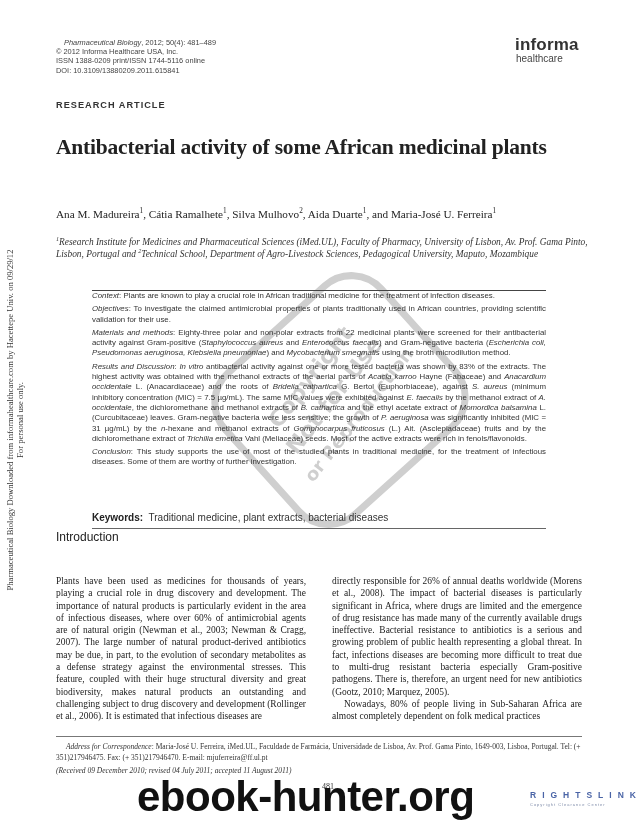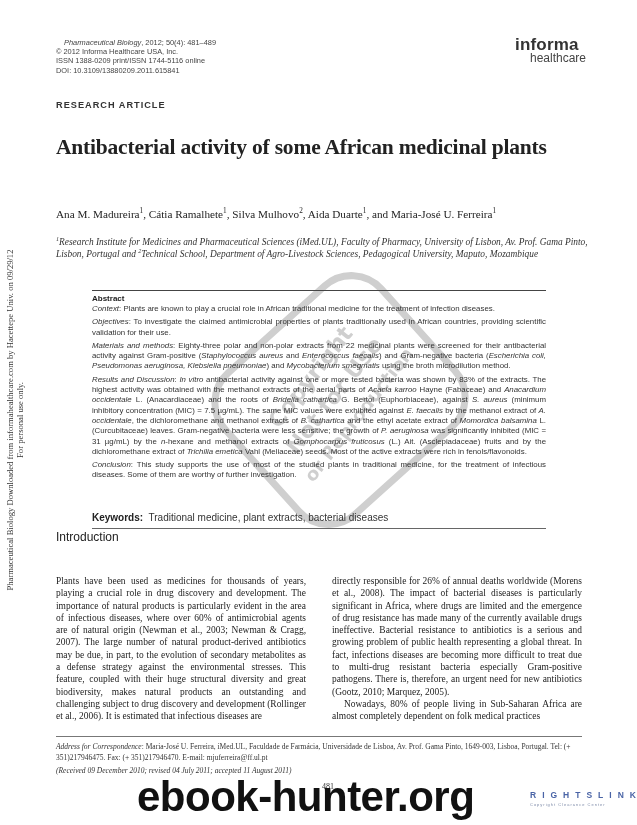--- a/index.html
+++ b/index.html
@@ -8,21 +8,21 @@
   .sans { font-family: "Liberation Sans", "DejaVu Sans", sans-serif; }
 
   #side-note { position:absolute; left:2px; top:245px; width:26px; height:350px; }
   #side-note .rot { position:absolute; left:13px; top:175px; transform:translate(-50%,-50%) rotate(-90deg); white-space:nowrap; font-size:8.6px; line-height:10px; text-align:center; color:#333; }
 
   #journal-meta { position:absolute; left:56px; top:38px; font-size:7.4px; line-height:9.2px; color:#444; }
   #journal-meta .it { font-style:italic;padding-left:8px; }
 
   #publisher-logo { position:absolute; left:515px; top:36px; text-align:left; }
   #publisher-logo .name { font-size:17px; font-weight:bold; letter-spacing:0.2px; color:#333; line-height:18px; }
-  #publisher-logo .sub { font-size:12px; color:#444; line-height:9px; margin-left:15px; }
+  #publisher-logo .sub { font-size:10px; color:#444; line-height:9px; margin-left:1px; }
 
   #article-type { position:absolute; left:56px; top:100px; font-size:9.2px; font-weight:bold; letter-spacing:1px; color:#333; }
 
   #title { position:absolute; left:56px; top:135px; width:560px; font-size:21.5px; line-height:25px; color:#222; letter-spacing:-0.2px;font-weight:bold; }
 
   #authors { position:absolute; left:56px; top:208px; font-size:11.2px; color:#222; }
   sup { font-size:65%; vertical-align:super; line-height:0; }
 
   #affiliation { position:absolute; left:56px; top:236px; width:560px; font-size:9.4px; line-height:12px; font-style:italic; color:#333; }
 
@@ -38,21 +38,21 @@
   #intro-heading { position:absolute; left:56px; top:530px; font-size:12px; font-weight:normal; color:#222; }
 
   .col { position:absolute; font-size:9.45px; line-height:12.3px; text-align:justify; color:#222; }
   #col-left { left:56px; top:575px; width:250px; }
   #col-right { left:332px; top:575px; width:250px; }
   .col p { margin:0; }
   .col .indent { text-indent:12px; }
 
   #foot-rule { position:absolute; left:56px; top:736px; width:526px; border-top:1px solid #777; }
   #correspondence { position:absolute; left:56px; top:742px; width:526px; font-size:7.5px; line-height:10.5px; color:#333; }
-  #correspondence .it { font-style:italic; }
+  #correspondence .it { font-style:italic;margin-left:10px; }
   #received { position:absolute; left:56px; top:766px; font-size:7.5px; font-style:italic; color:#333; }
   #page-number { position:absolute; left:322px; top:782px; font-size:8px; color:#333; }
 
   #stamp { position:absolute; left:210px; top:250px; width:260px; height:300px; pointer-events:none; }
 
   #overlay-brand { position:absolute; left:137px; top:776px; font-size:42px; font-weight:bold; letter-spacing:-0.5px; color:#111; line-height:42px; white-space:nowrap; }
   #rightslink { position:absolute; left:530px; top:790px; width:125px; height:28px; }
   #rightslink .word { font-size:8.5px; letter-spacing:6px; font-weight:bold; color:#4a64a6; }
   #rightslink .tag { font-size:4px; color:#7d8aa8; letter-spacing:1px; margin-top:2px; }
 </style>
@@ -95,21 +95,20 @@
     <rect x="25" y="55" width="210" height="190" rx="40" stroke-width="7"></rect>
   </g>
   <g transform="rotate(-52 130 150)" fill="#cfcfcf" font-family="DejaVu Sans, sans-serif" font-weight="bold" text-anchor="middle">
     <text x="130" y="120" font-size="22">Copyright</text>
     <text x="130" y="150" font-size="22">Not for Use</text>
     <text x="130" y="180" font-size="18">or Reproduction</text>
   </g>
 </svg>
 
 <div id="abstract-box" class="sans">
-  <div class="abs-head">Abstract</div>
   <p><span class="lab">Context</span><span>: Plants are known to play a crucial role in African traditional medicine for the treatment of infection diseases.</span></p>
   <p><span class="lab">Objectives</span><span>: To investigate the claimed antimicrobial properties of plants traditionally used in African countries, providing scientific validation for their use.</span></p>
   <p><span class="lab">Materials and methods</span><span>: Eighty-three polar and non-polar extracts from 22 medicinal plants were screened for their antibacterial activity against Gram-positive (</span><span class="it">Staphylococcus aureus</span><span> and </span><span class="it">Enterococcus faecalis</span><span>) and Gram-negative bacteria (</span><span class="it">Escherichia coli, Pseudomonas aeruginosa, Klebsiella pneumoniae</span><span>) and </span><span class="it">Mycobacterium smegmatis</span><span> using the broth microdilution method.</span></p>
   <p><span class="lab">Results and Discussion</span><span>: </span><span class="it">In vitro</span><span> antibacterial activity against one or more tested bacteria was shown by 83% of the extracts. The highest activity was obtained with the methanol extracts of the aerial parts of </span><span class="it">Acacia karroo</span><span> Hayne (Fabaceae) and </span><span class="it">Anacardium occidentale</span><span> L. (Anacardiaceae) and the roots of </span><span class="it">Bridelia cathartica</span><span> G. Bertol (Euphorbiaceae), against </span><span class="it">S. aureus</span><span> (minimum inhibitory concentration (MIC) = 7.5 µg/mL). The same MIC values were exhibited against </span><span class="it">E. faecalis</span><span> by the methanol extract of </span><span class="it">A. occidentale</span><span>, the dichloromethane and methanol extracts of </span><span class="it">B. cathartica</span><span> and the ethyl acetate extract of </span><span class="it">Momordica balsamina</span><span> L. (Curcubitaceae) leaves. Gram-negative bacteria were less sensitive; the growth of </span><span class="it">P. aeruginosa</span><span> was significantly inhibited (MIC = 31 µg/mL) by the </span><span class="it">n</span><span>-hexane and methanol extracts of </span><span class="it">Gomphocarpus fruticosus</span><span> (L.) Ait. (Asclepiadaceae) fruits and by the dichloromethane extract of </span><span class="it">Trichilia emetica</span><span> Vahl (Meliaceae) seeds. Most of the active extracts were rich in fenols/flavonoids.</span></p>
   <p><span class="lab">Conclusion</span><span>: This study supports the use of most of the studied plants in traditional medicine, for the treatment of infectious diseases. Some of them are worthy of further investigation.</span></p>
 </div>
 
 <div id="keywords" class="sans"><b>Keywords:</b>&nbsp; <span>Traditional medicine, plant extracts, bacterial diseases</span></div>
 <div id="keywords-rule"></div>
 

